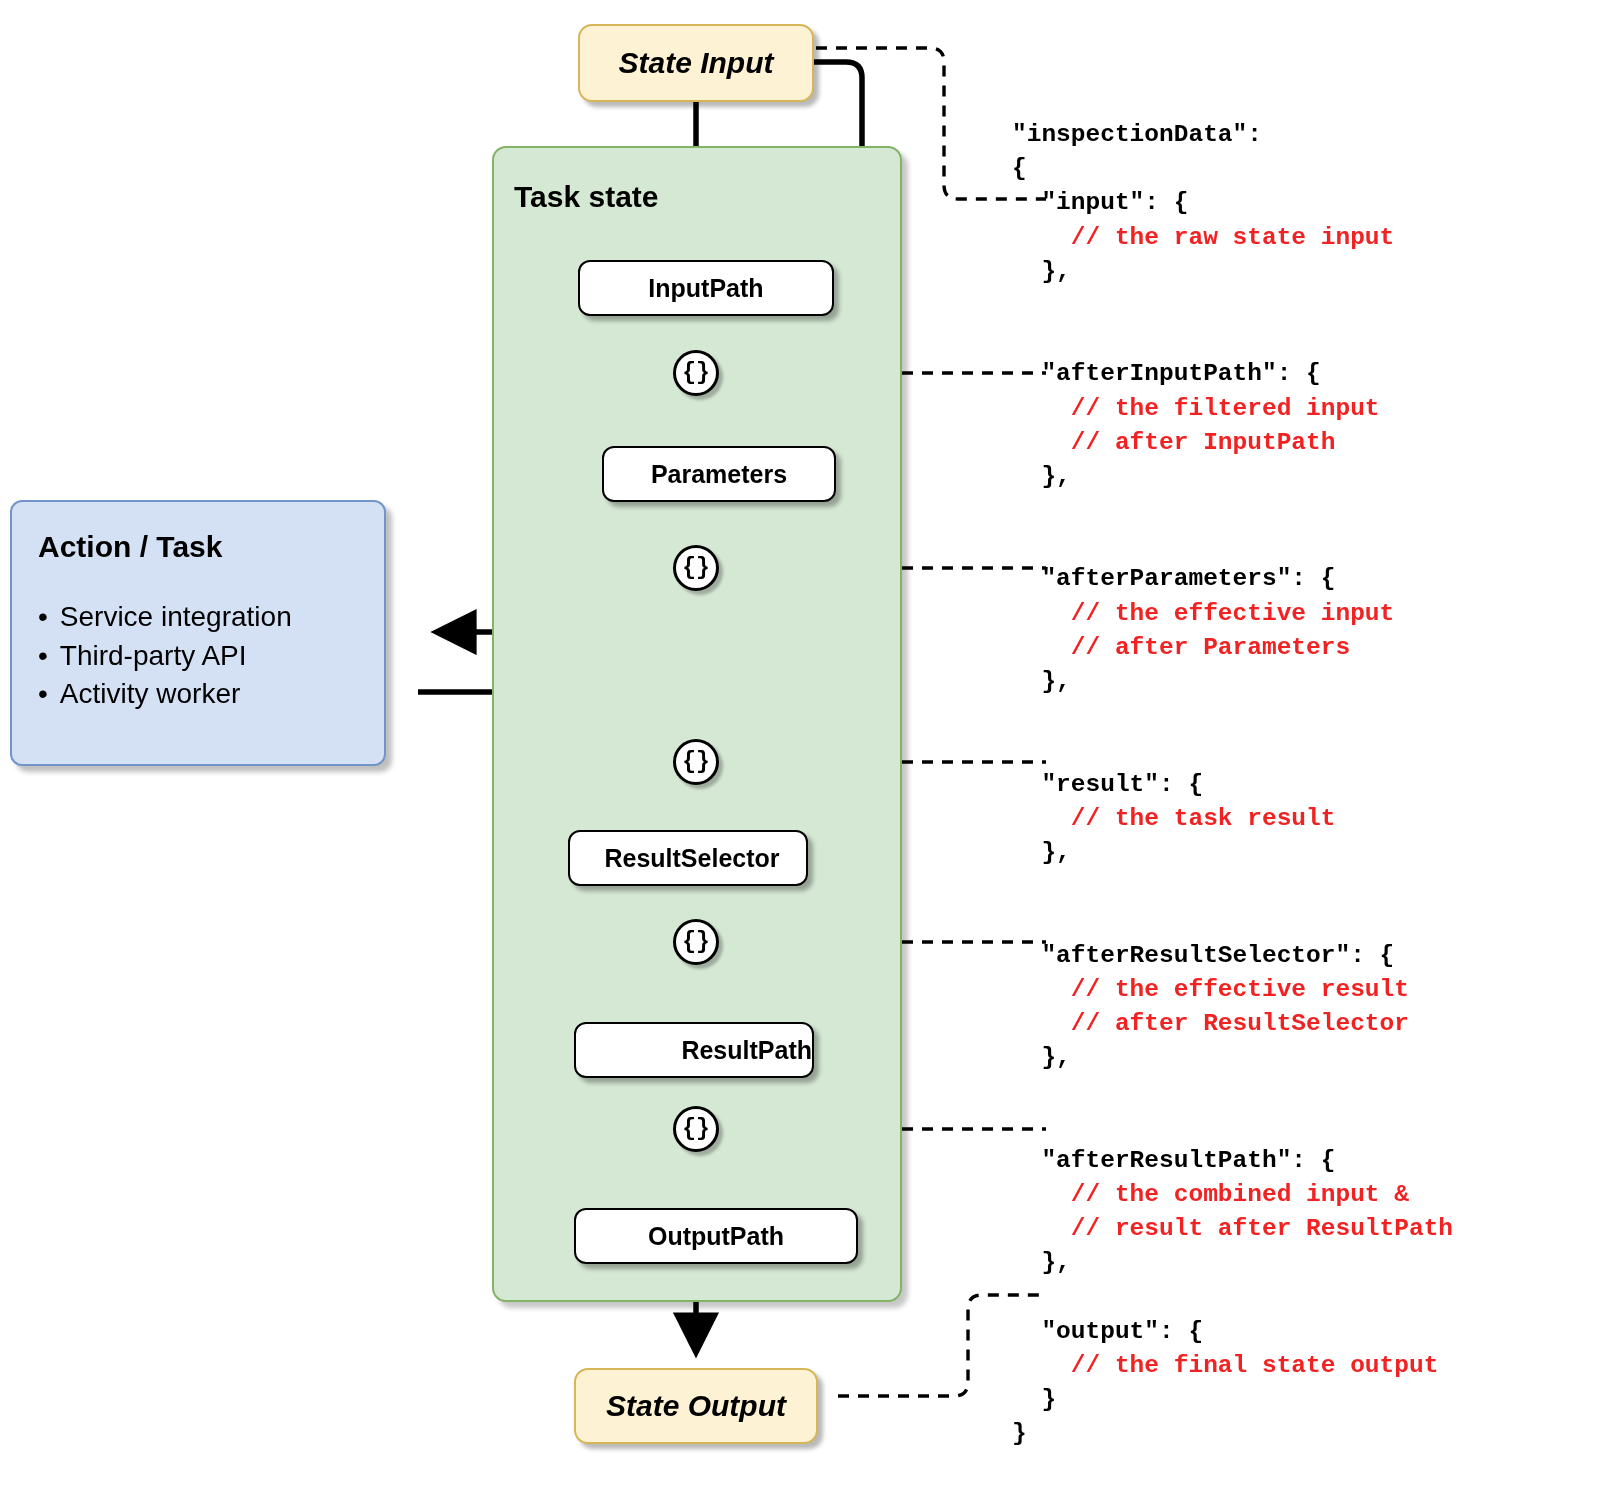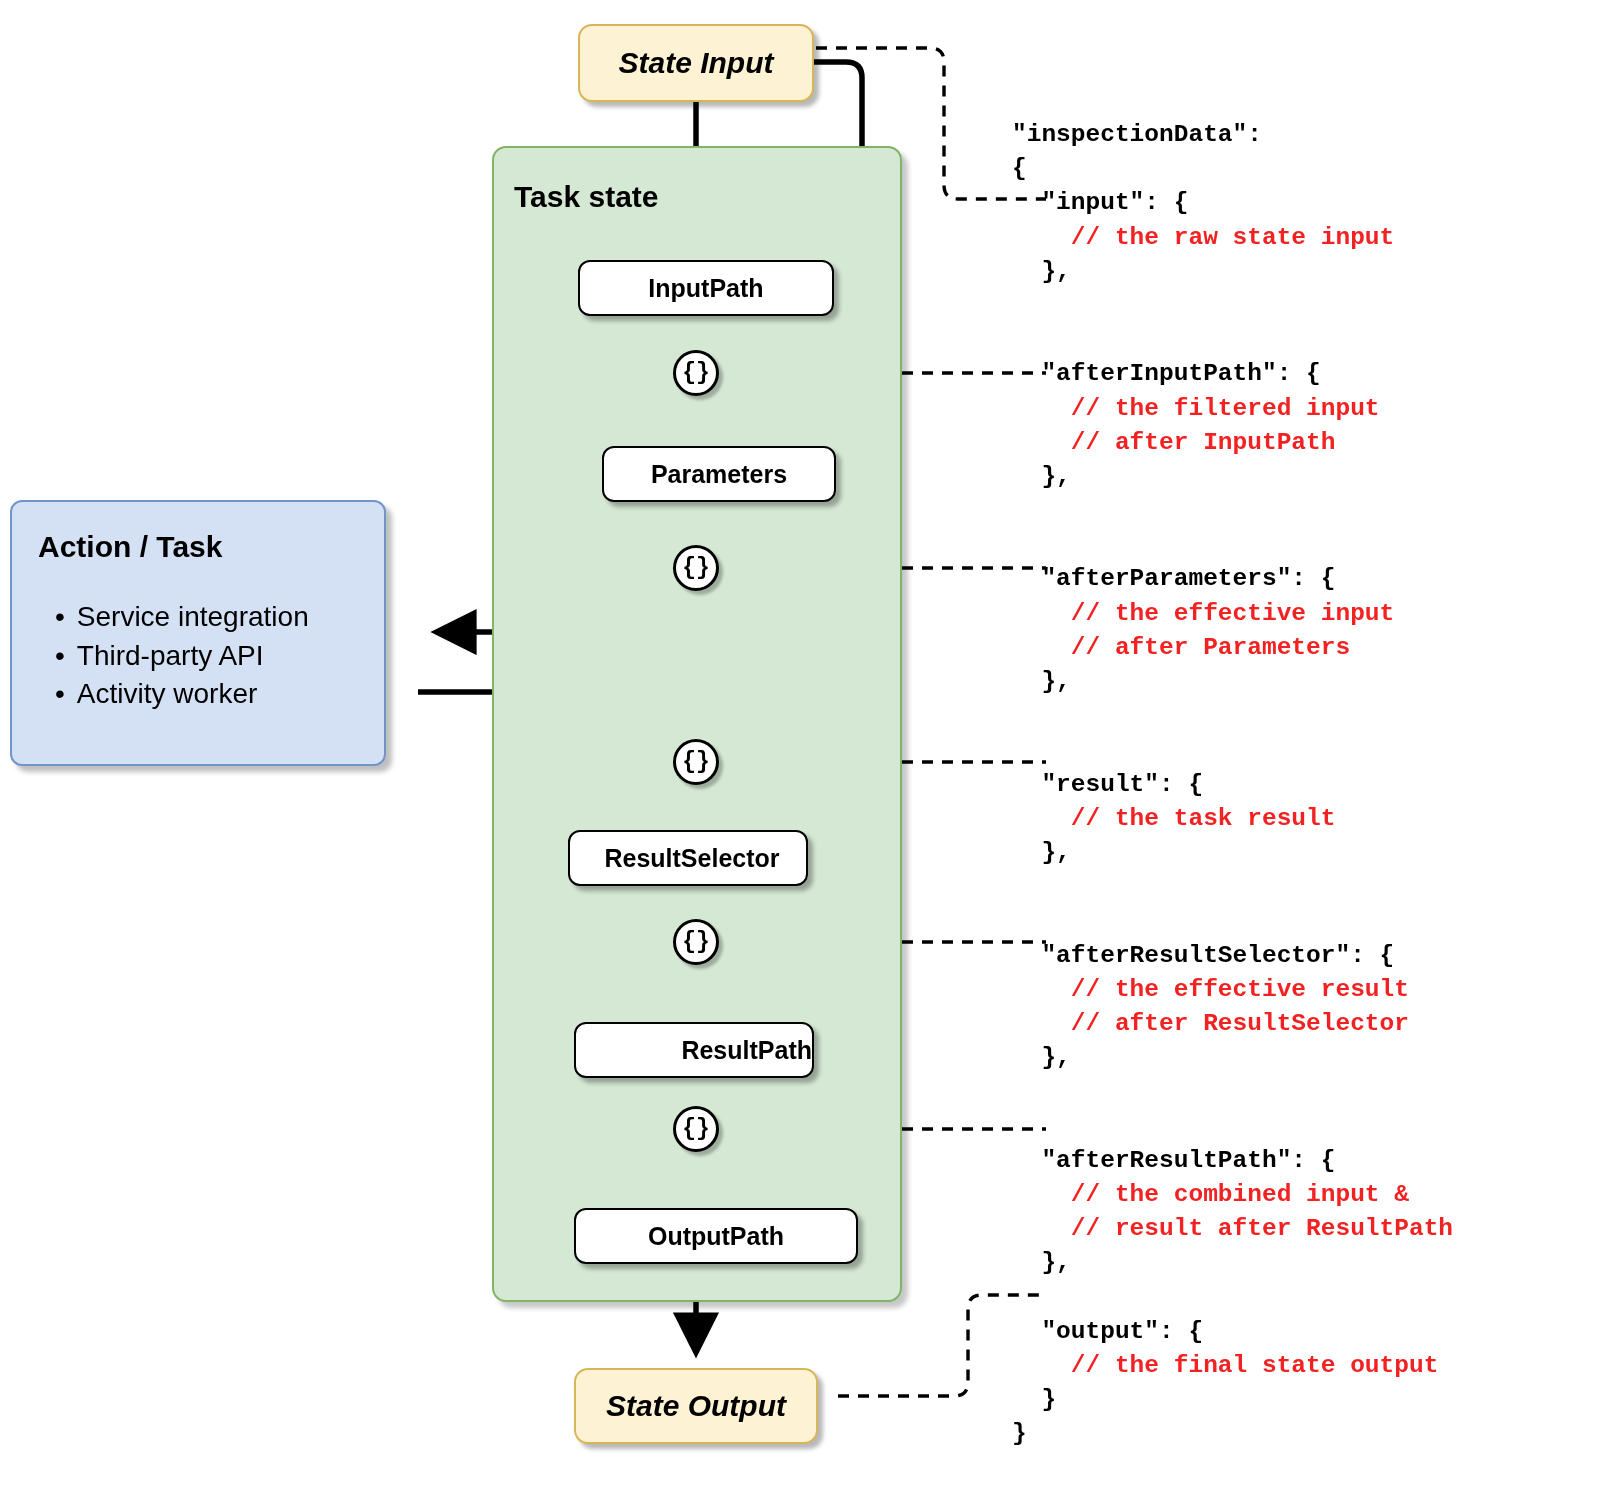--- a/index.html
+++ b/index.html
@@ -21,21 +21,21 @@
         box-shadow:5px 5px 4px rgba(0,0,0,.30);}
 
   .container-box{position:absolute;background:#d5e8d4;border:2px solid #82b366;
                  border-radius:14px;box-shadow:6px 6px 5px rgba(0,0,0,.22);z-index:1;}
   .container-title{position:absolute;font-size:30px;font-weight:bold;color:#000;z-index:3;}
 
   .actionbox{position:absolute;background:#d4e1f5;border:2px solid #7194c9;
              border-radius:12px;box-shadow:6px 6px 5px rgba(0,0,0,.25);z-index:5;
              box-sizing:border-box;padding:28px 26px;}
   .actionbox h3{margin:0 0 34px 0;font-size:30px;font-weight:bold;color:#000;}
-  .actionbox ul{margin:17px;padding:0;list-style:none;}
+  .actionbox ul{margin:0;padding:0;list-style:none;}
   .actionbox li{font-size:28px;line-height:1.38;color:#000;white-space:nowrap;}
   .actionbox li::before{content:"\2022";margin-right:12px;}
 
   .junction{position:absolute;width:46px;height:46px;border-radius:50%;
             background:#fff;border:3px solid #000;box-sizing:border-box;
             display:flex;align-items:center;justify-content:center;
             font-family:"Liberation Mono",monospace;font-weight:bold;font-size:23px;
             color:#000;z-index:6;box-shadow:4px 4px 3px rgba(0,0,0,.26);}
 
   

